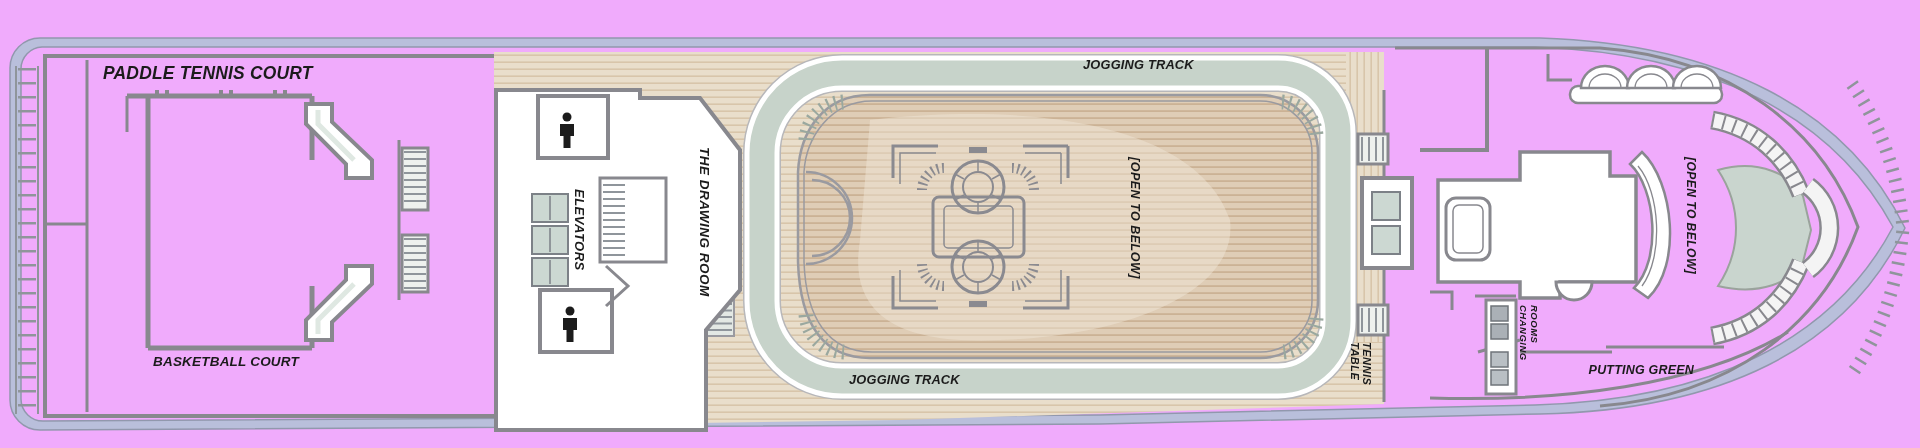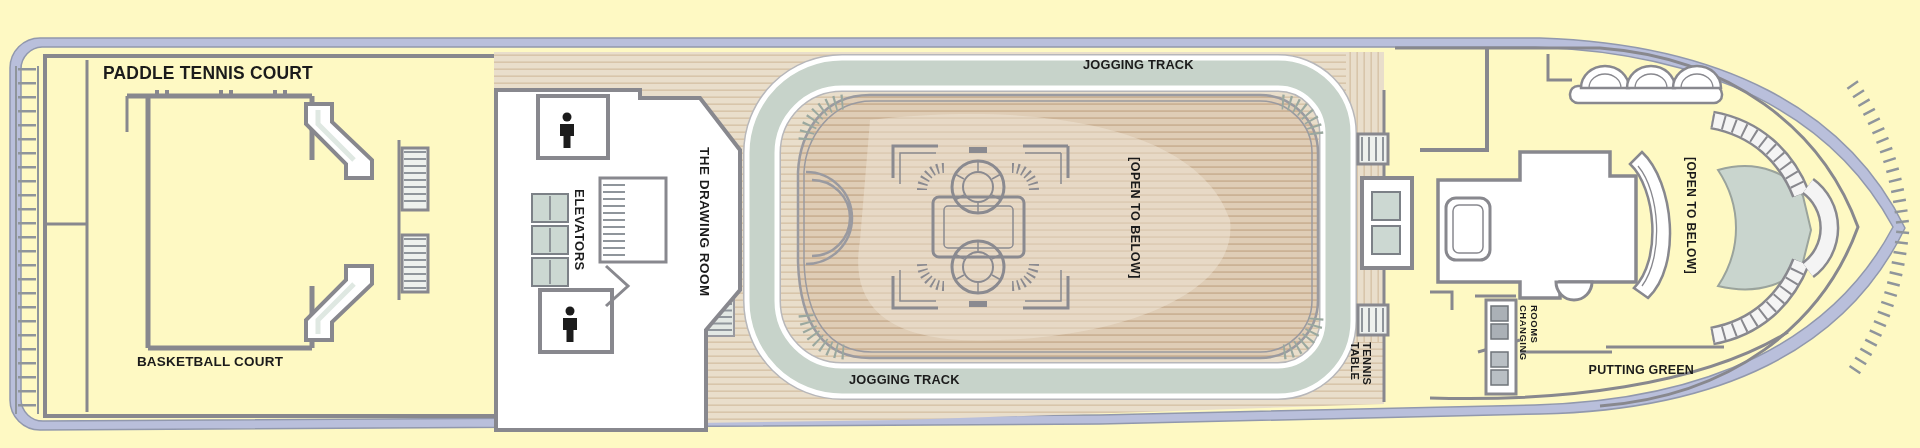--- a/index.html
+++ b/index.html
@@ -1,17 +1,17 @@
 <!DOCTYPE html>
 <html><head>
 <meta charset="utf-8">
 <style>
   html,body{margin:0;padding:0;background:#ffffff;}
-  #stage{position:relative;width:1920px;height:448px;background:#fef9c3;overflow:hidden;
-         font-family:"Liberation Sans",sans-serif;}
+  #stage{position:relative;width:1920px;height:448px;background:#f0abfc;overflow:hidden;
+         font-family:"Liberation Sans",sans-serif;font-style:italic;}
   #plan-svg{position:absolute;left:0;top:0;}
   .lbl{position:absolute;color:#1b1b1b;font-weight:700;white-space:nowrap;
        letter-spacing:.2px;transform-origin:left top;}
   .vert{writing-mode:vertical-lr;text-orientation:mixed;letter-spacing:.5px;}
   .ctr{text-align:center;}
 </style>
 </head>
 <body>
 
 <div id="stage">
@@ -260,21 +260,21 @@
       <path d="M1712,336 C1756,328 1786,300 1801,262" fill="none" stroke="#f4f4f4" stroke-width="14"></path>
       <path d="M1712,336 C1756,328 1786,300 1801,262" fill="none" stroke="#88888e" stroke-width="14" stroke-dasharray="2,9"></path>
       <path d="M1808,186 A52,52 0 0 1 1808,270" fill="none" stroke="#88888e" stroke-width="20"></path>
       <path d="M1808,186 A52,52 0 0 1 1808,270" fill="none" stroke="#f4f4f4" stroke-width="15"></path>
     </g>
   </g>
 </svg>
 
 <div class="lbl ctr" style="left:103px;top:63px;width:215px;font-size:18px;transform:scaleX(.97);">PADDLE TENNIS COURT</div>
 
-<div class="lbl ctr" style="left:110px;top:354px;width:200px;font-size:13.5px;">BASKETBALL COURT</div>
+<div class="lbl ctr" style="left:126px;top:354px;width:200px;font-size:13.5px;">BASKETBALL COURT</div>
 
 <div class="lbl vert" style="left:572px;top:189px;height:104px;font-size:13px;">ELEVATORS</div>
 
 <div class="lbl vert" style="left:697px;top:147px;height:150px;font-size:13.5px;">THE DRAWING ROOM</div>
 
 <div class="lbl" style="left:1083px;top:57px;font-size:13.5px;transform:scaleX(.95);">JOGGING TRACK</div>
 
 <div class="lbl" style="left:849px;top:372px;font-size:13.5px;transform:scaleX(.95);">JOGGING TRACK</div>
 
 <div class="lbl vert" style="left:1128px;top:157px;height:132px;font-size:12.5px;">[OPEN TO BELOW]</div>

